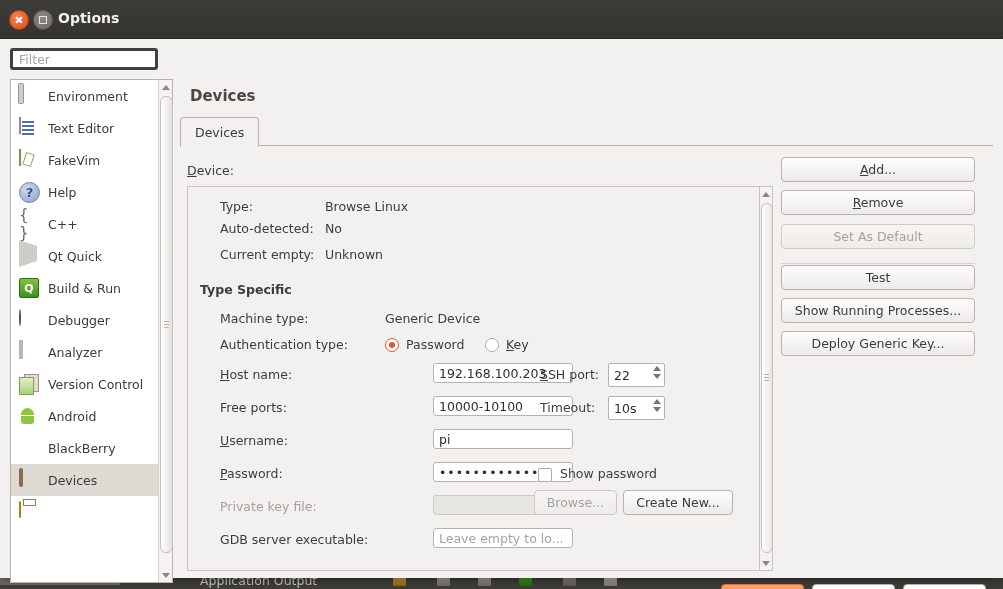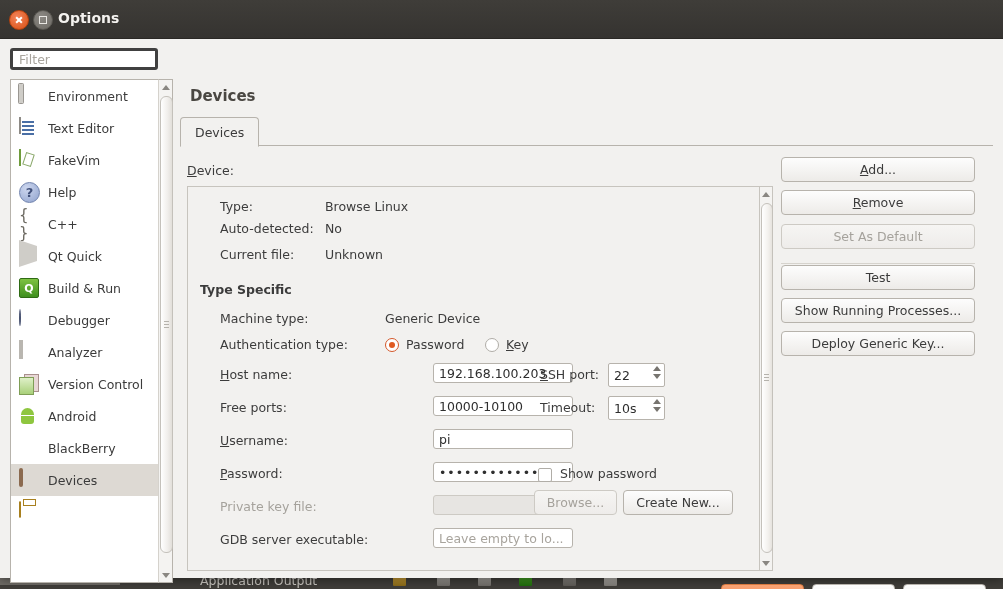--- a/index.html
+++ b/index.html
@@ -324,21 +324,21 @@
 
     <div class="info-row" style="top:160px">
       <span class="k">Type:</span>
       <span class="v">Browse Linux</span>
     </div>
     <div class="info-row" style="top:182px">
       <span class="k">Auto-detected:</span>
       <span class="v">No</span>
     </div>
     <div class="info-row" style="top:208px">
-      <span class="k">Current file:</span>
+      <span class="k">Current empty:</span>
       <span class="v">Unknown</span>
     </div>
 
     <div id="type-specific">Type Specific</div>
 
     <div class="frow" style="top:268px">
       <span class="lab">Machine type:</span>
       <span class="lab" style="left:165px">Generic Device</span>
     </div>
 

